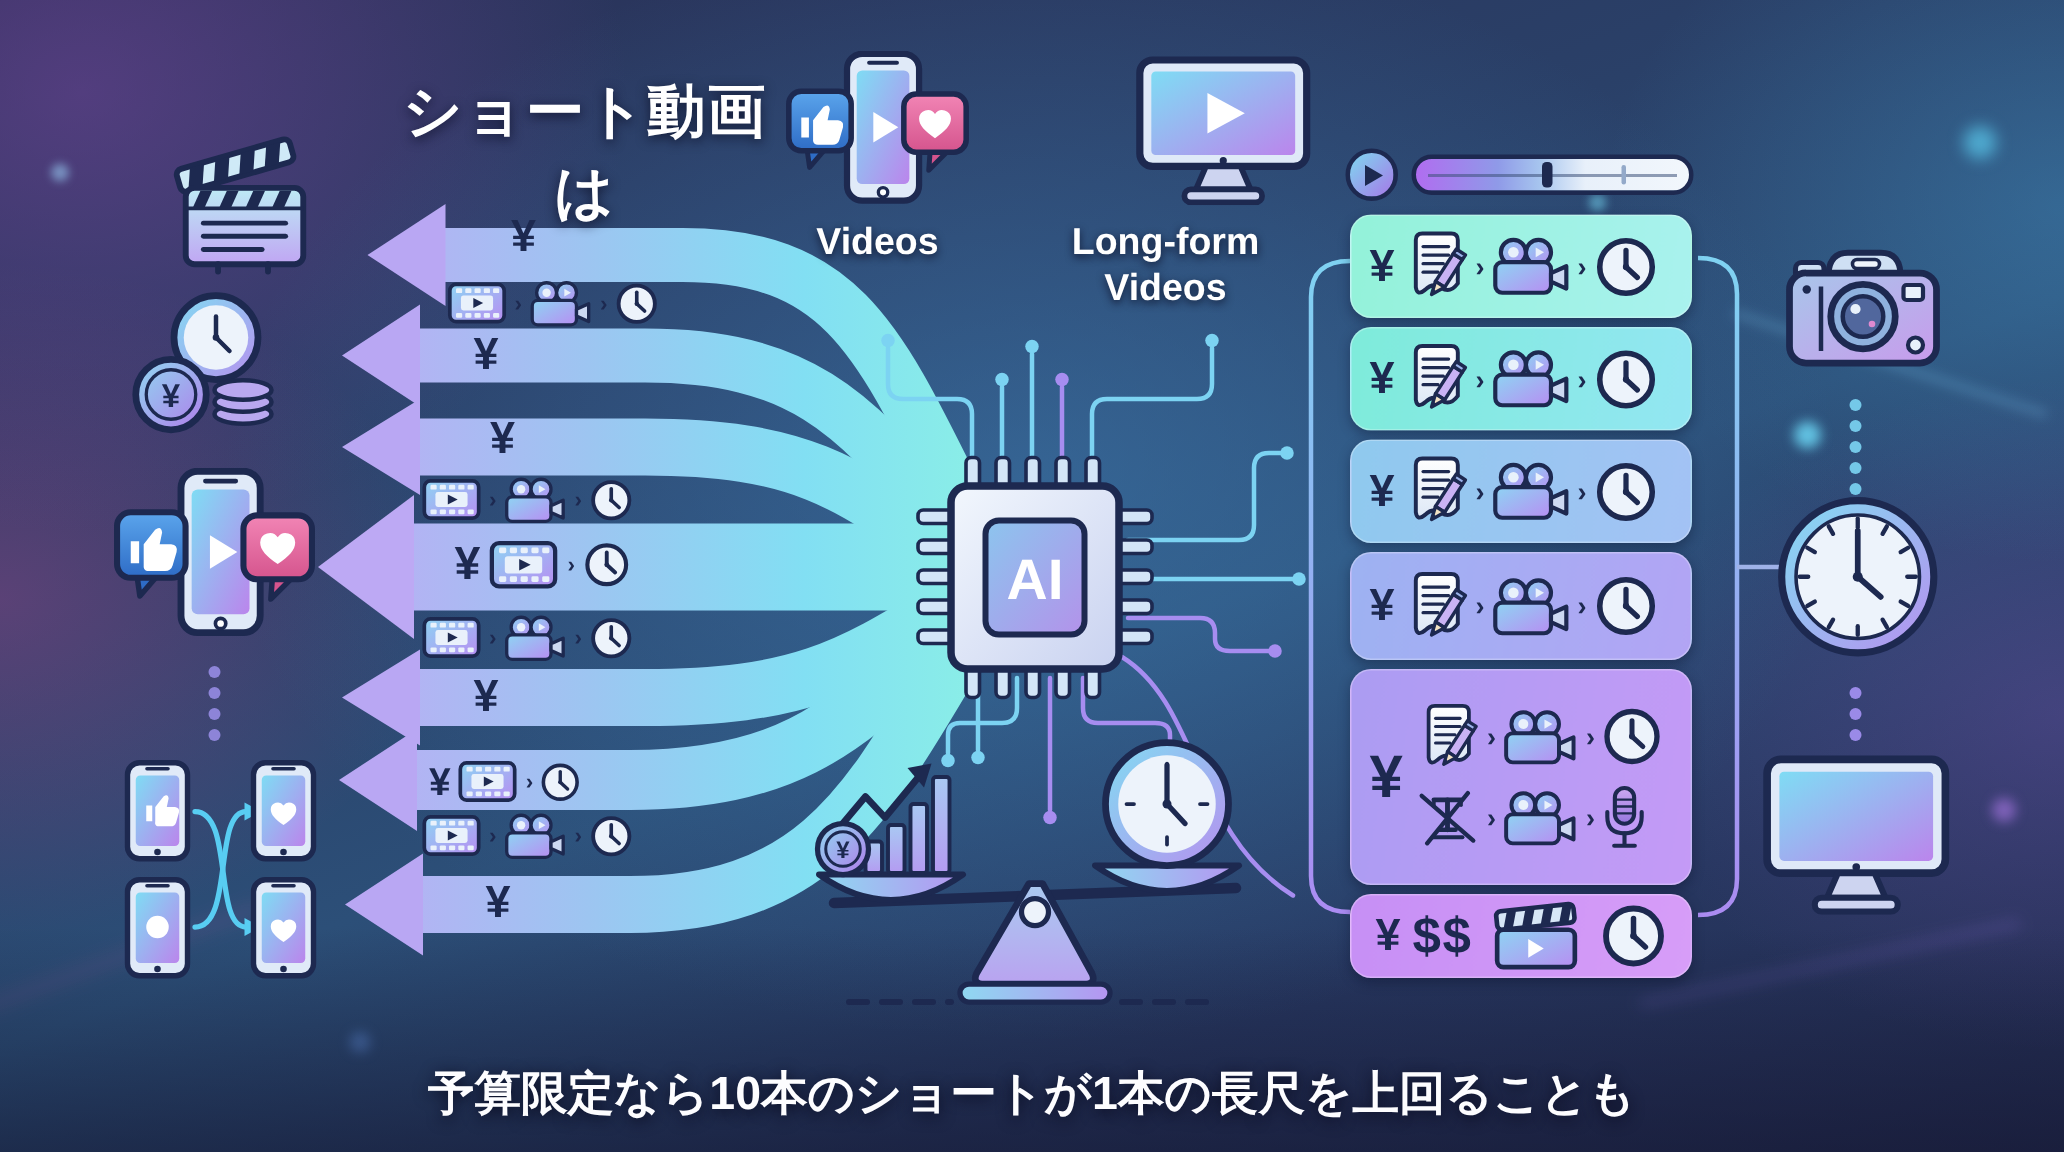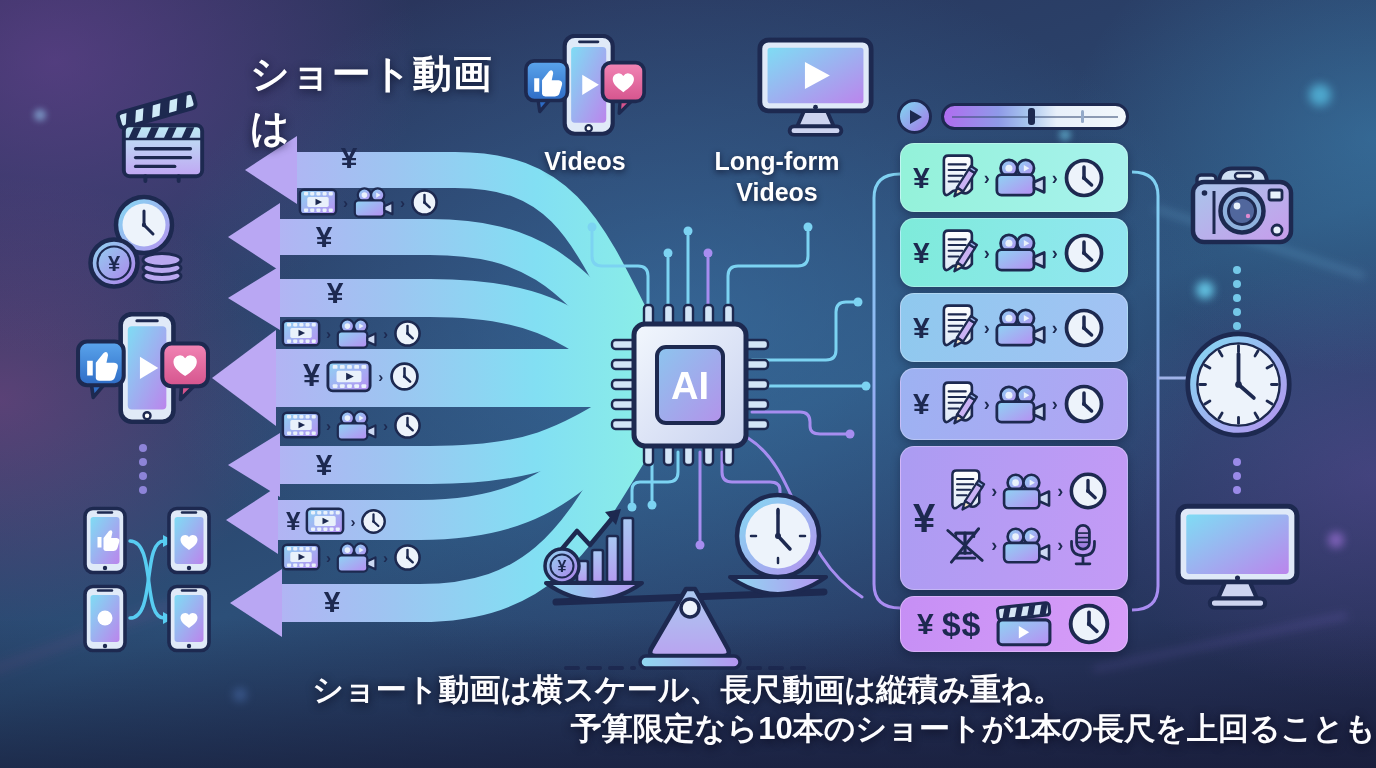--- a/index.html
+++ b/index.html
@@ -13,21 +13,21 @@
       radial-gradient(440px 340px at 100% 18%, rgba(72,162,212,0.33), rgba(72,162,212,0) 70%),
       radial-gradient(420px 320px at 100% 62%, rgba(132,92,192,0.30), rgba(132,92,192,0) 70%),
       linear-gradient(160deg,#2a3057 0%,#2a4068 35%,#2c4f78 55%,#273760 78%,#232b50 100%);}
   svg text{font-family:"Liberation Sans","DejaVu Sans",sans-serif;}
   .bokeh{position:absolute;border-radius:50%;}
   .streak{position:absolute;border-radius:3px;}
   .vignette{position:absolute;left:0;right:0;bottom:0;height:150px;
     background:linear-gradient(rgba(18,20,45,0), rgba(18,20,45,0.55));z-index:1;}
   #art{position:absolute;left:0;top:0;z-index:2;}
   .ov{position:absolute;z-index:3;}
-  .title{color:#fff;font-weight:800;text-shadow:0 2px 8px rgba(10,12,35,0.8);}
+  .title{color:#fff;font-weight:800;text-align:center;text-shadow:0 2px 8px rgba(10,12,35,0.8);}
   .sublabel{color:#fff;font-weight:700;text-align:center;line-height:1.25;font-size:25px;text-shadow:0 2px 6px rgba(10,12,35,0.8);}
   .caption{left:0;width:1376px;color:#fdfdff;font-weight:800;font-size:31px;text-align:center;
     text-shadow:0 2px 10px rgba(8,10,30,0.95);}
   .ylab{width:44px;text-align:center;font-weight:800;font-size:30px;color:#1d2950;}
   .iconrow{display:flex;align-items:center;gap:5px;height:38px;}
   .chev{font-weight:900;color:#1d2950;font-size:15px;line-height:1;}
   .rrow{position:absolute;left:900px;width:228px;border-radius:14px;display:flex;align-items:center;
     padding:0 12px;gap:5px;border:1px solid rgba(255,255,255,0.28);box-shadow:0 3px 8px rgba(10,15,40,0.35);z-index:3;}
   .rrow .yen{font-weight:800;font-size:30px;color:#1d2950;}
   .rrow .chev{font-size:18px;}
@@ -745,16 +745,15 @@
   <svg class="ov" style="left:1190px;top:164px;" width="104" height="84">
       <use href="#sym-camera-photo"></use>
     </svg>
   <svg class="ov" style="left:1183px;top:329px;" width="111" height="111">
       <use href="#sym-clock-big"></use>
     </svg>
   <svg class="ov" style="left:1175px;top:503px;" width="125" height="107">
       <use href="#sym-monitor-plain"></use>
     </svg>
 
-  <div class="ov caption" style="top:669px;">ショート動画は横スケール、長尺動画は縦積み重ね。</div>
-  <div class="ov caption" style="top:708px;text-align:right;">予算限定なら10本のショートが1本の長尺を上回ることも</div>
+  <div class="ov caption" style="top:708px;">予算限定なら10本のショートが1本の長尺を上回ることも</div>
 
 </div>
 
 </body></html>

